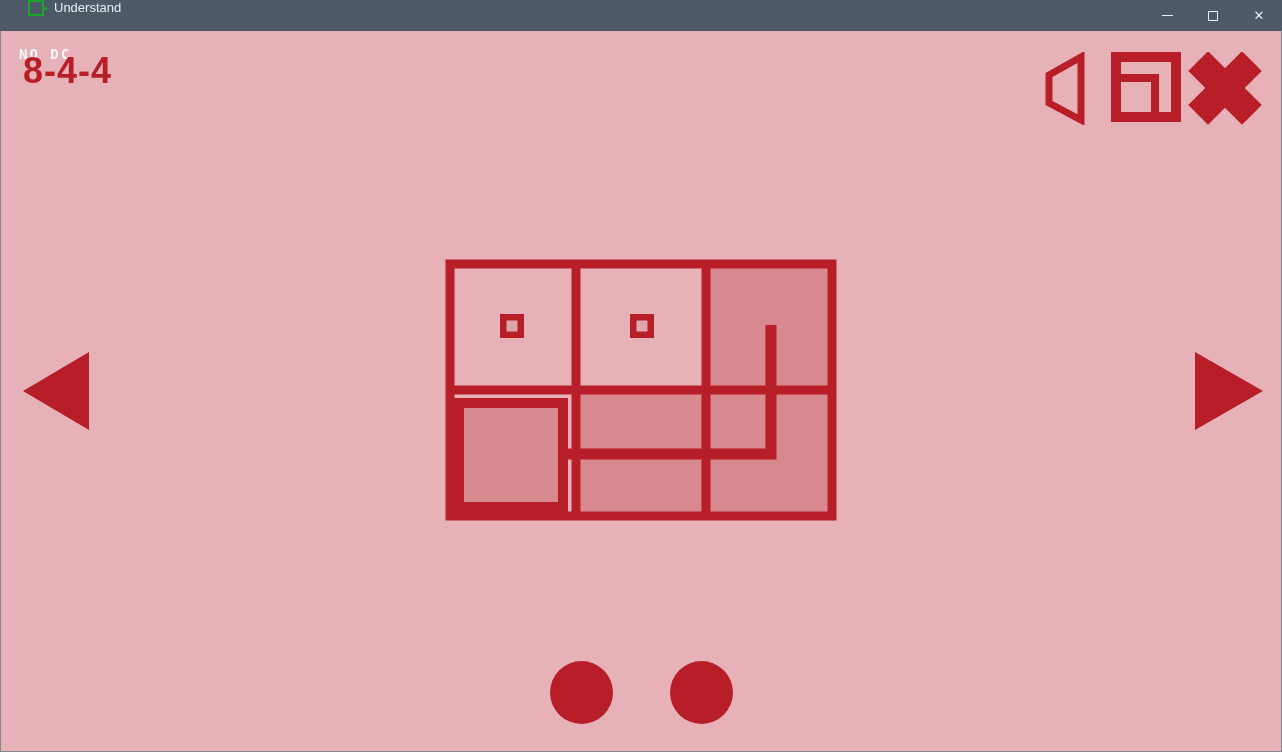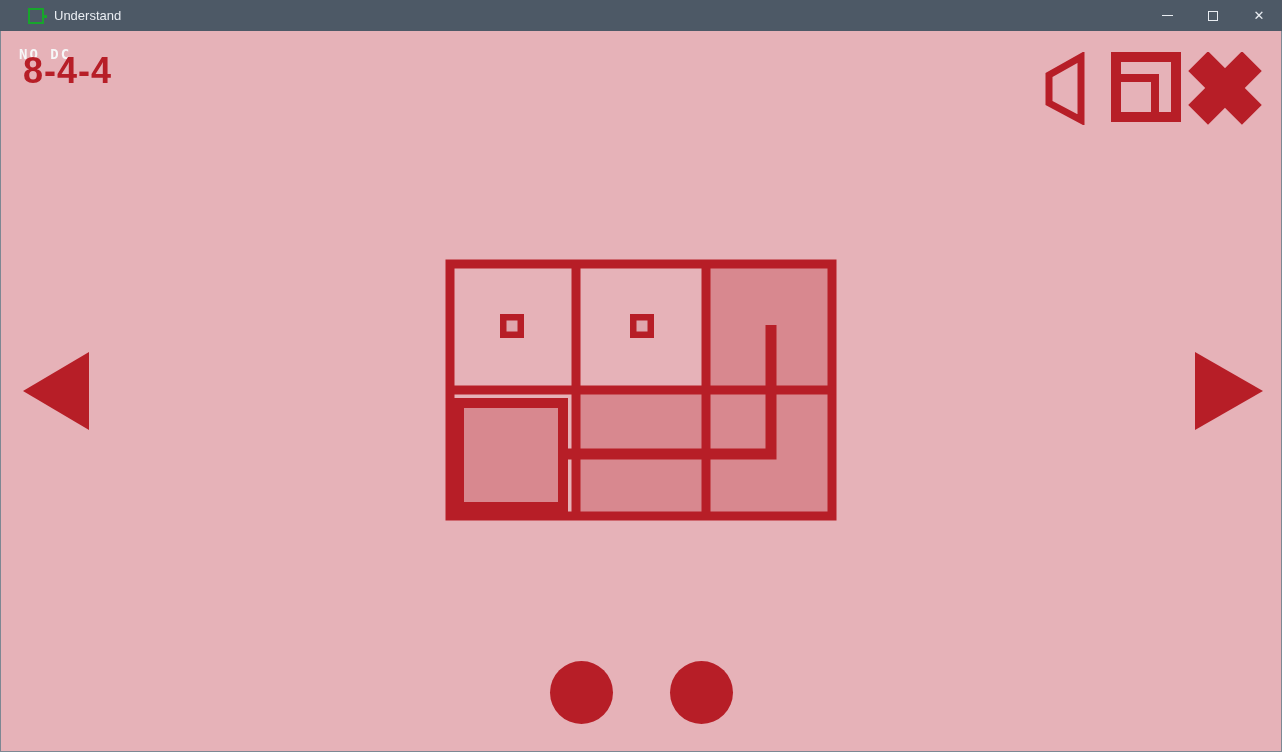--- a/index.html
+++ b/index.html
@@ -12,21 +12,21 @@
     --green:#18a52c;
     --winborder:#7d8893;
   }
   *{margin:0;padding:0;box-sizing:border-box;}
   html,body{width:1282px;height:752px;overflow:hidden;font-family:"Liberation Sans",sans-serif;}
   .window{position:relative;width:1282px;height:752px;background:var(--bg);
     border-left:1px solid var(--winborder);border-right:1px solid var(--winborder);
     border-bottom:1px solid var(--winborder);}
   
   .titlebar{position:absolute;left:-1px;top:0;width:1282px;height:31px;background:var(--titlebar);
-    display:flex;align-items:center;}
+    display:flex;}
   .app-icon{position:relative;width:16px;height:16px;border:2px solid var(--green);
     margin-left:28px;flex:0 0 auto;}
   .app-icon .tick{position:absolute;right:-5px;top:5px;width:5px;height:3px;background:var(--green);}
   .tb-title{color:var(--titlebar-text);font-size:13px;margin-left:10px;flex:1 1 auto;
     white-space:nowrap;}
   .win-controls{display:flex;height:31px;}
   .wbtn{width:46px;height:31px;background:transparent;border:none;display:flex;
     align-items:center;justify-content:center;color:var(--titlebar-text);cursor:default;}
   .glyph-min{width:11px;height:1px;background:var(--titlebar-text);display:block;}
   .glyph-max{width:10px;height:10px;border:1px solid var(--titlebar-text);display:block;}

